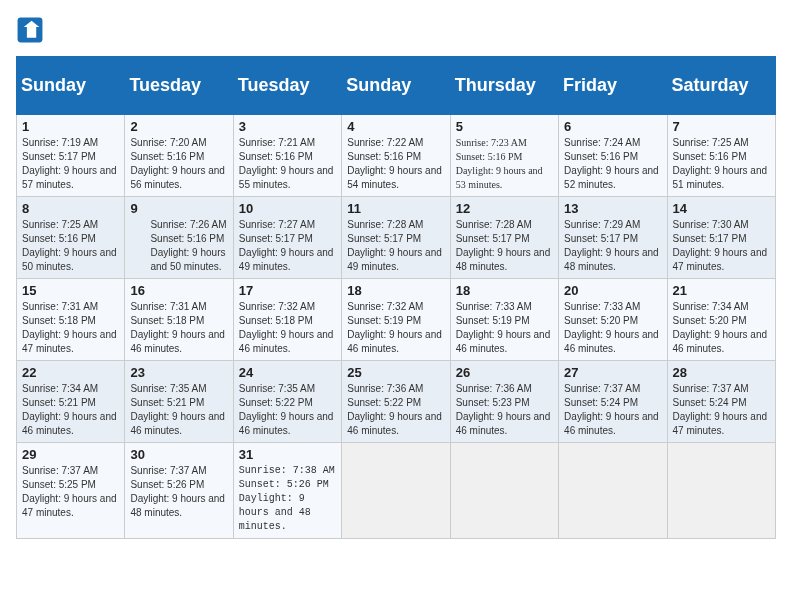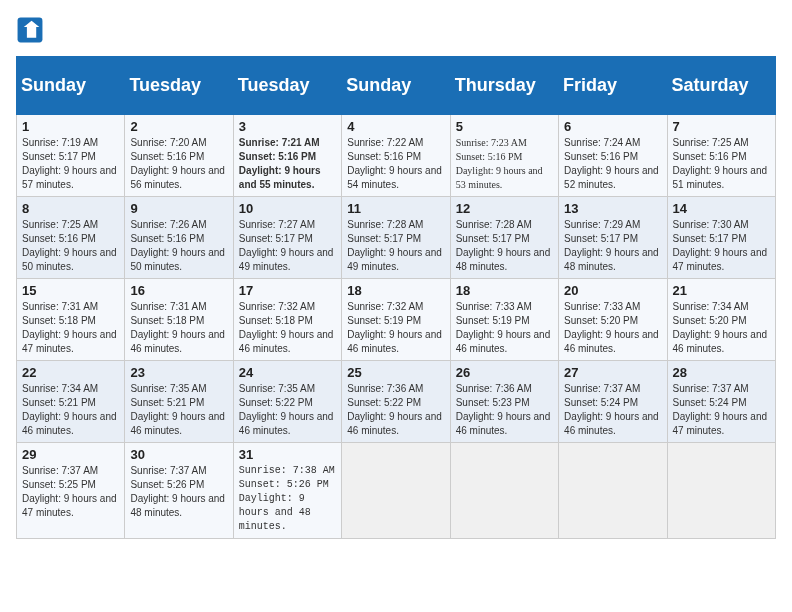--- a/index.html
+++ b/index.html
@@ -116,21 +116,21 @@
 Daylight: 9 hours and 57 minutes.</div>
         </td>
         <td>
           <span class="day-num">2</span>
           <div class="day-info" style="white-space: pre-line;">Sunrise: 7:20 AM
 Sunset: 5:16 PM
 Daylight: 9 hours and 56 minutes.</div>
         </td>
         <td>
           <span class="day-num">3</span>
-          <div class="day-info" style="white-space: pre-line; font-weight: bold;">Sunrise: 7:21 AM
+          <div class="day-info" style="white-space: pre-line;">Sunrise: 7:21 AM
 Sunset: 5:16 PM
 Daylight: 9 hours and 55 minutes.</div>
         </td>
         <td>
           <span class="day-num">4</span>
           <div class="day-info" style="white-space: pre-line;">Sunrise: 7:22 AM
 Sunset: 5:16 PM
 Daylight: 9 hours and 54 minutes.</div>
         </td>
         <td>
@@ -154,21 +154,21 @@
       </tr>
       <tr>
         <td>
           <span class="day-num">8</span>
           <div class="day-info" style="white-space: pre-line;">Sunrise: 7:25 AM
 Sunset: 5:16 PM
 Daylight: 9 hours and 50 minutes.</div>
         </td>
         <td>
           <span class="day-num">9</span>
-          <div class="day-info" style="white-space: pre-line;">Sunrise: 7:26 AM
+          <div class="day-info" style="white-space: pre-line; margin-left: 20px;">Sunrise: 7:26 AM
 Sunset: 5:16 PM
 Daylight: 9 hours and 50 minutes.</div>
         </td>
         <td>
           <span class="day-num">10</span>
           <div class="day-info" style="white-space: pre-line;">Sunrise: 7:27 AM
 Sunset: 5:17 PM
 Daylight: 9 hours and 49 minutes.</div>
         </td>
         <td>

